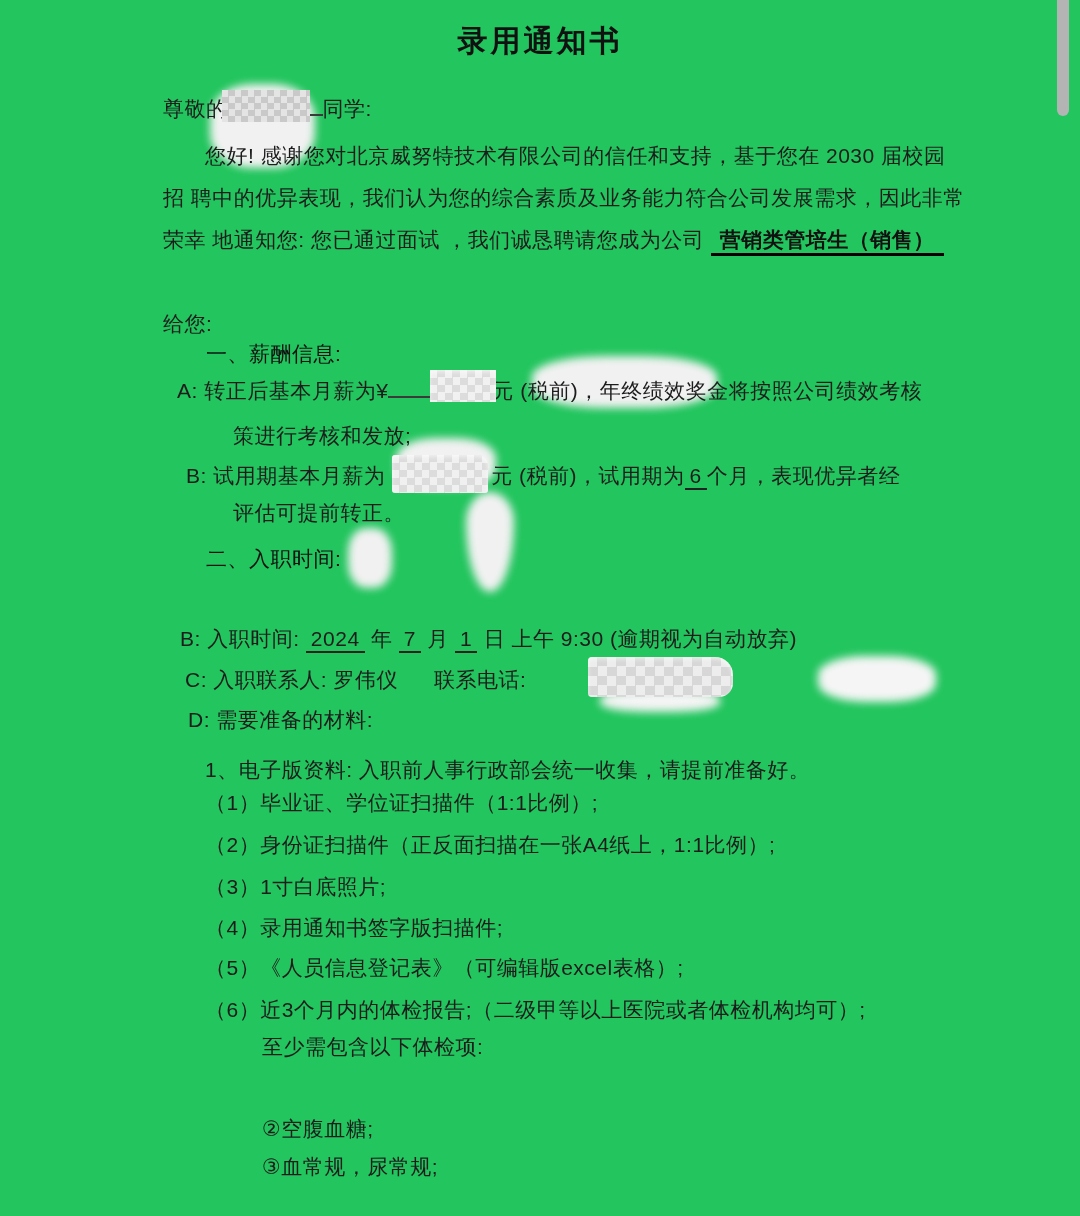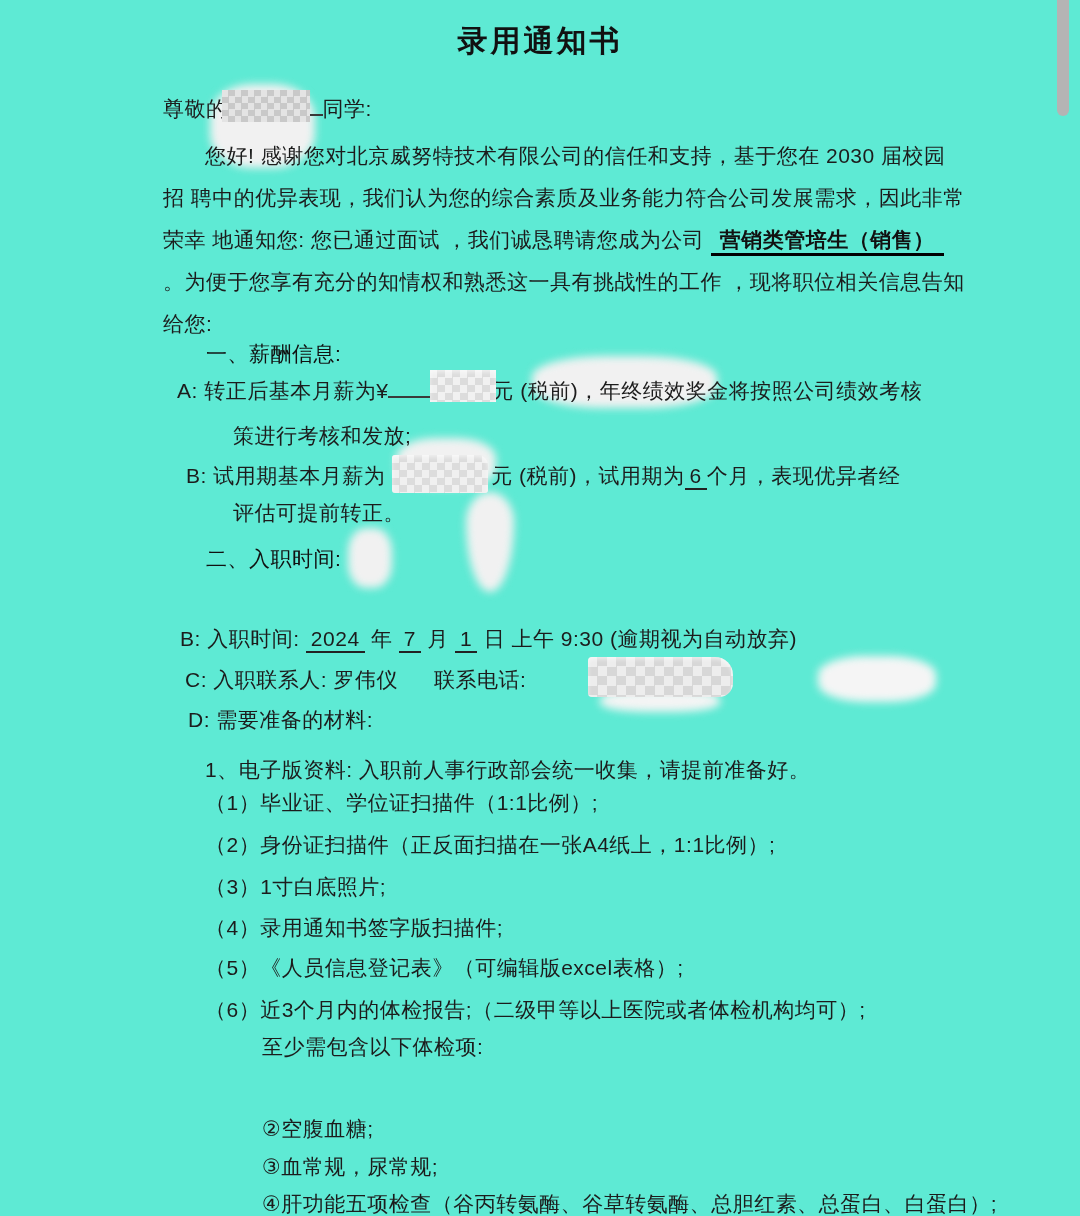--- a/index.html
+++ b/index.html
@@ -1,19 +1,19 @@
 <!DOCTYPE html>
 <html><head>
 <meta charset="utf-8">
 <style>
   html,body{margin:0;padding:0;background:#ffffff;}
   .page{
     position:relative;
     width:1080px;height:1216px;
-    background:#5eead4;
+    background:#22c55e;
     overflow:hidden;
     font-family:"Liberation Sans","DejaVu Sans",sans-serif;
     color:#1c1c1c;
   }
   .ln{
     position:absolute;
     font-size:21px;
     line-height:26px;
     white-space:nowrap;
     letter-spacing:0.5px;
@@ -86,21 +86,20 @@
   <div class="ln" style="left:163px;top:96px;">
     <span>尊敬的</span><span class="blank" style="width:95px;"></span><span>同学:</span>
   </div>
 
   <div class="ln" style="left:205px;top:143px;">您好! 感谢您对北京威努特技术有限公司的信任和支持，基于您在 2030 届校园</div>
   <div class="ln" style="left:163px;top:185px;">招 聘中的优异表现，我们认为您的综合素质及业务能力符合公司发展需求，因此非常</div>
   <div class="ln" style="left:163px;top:227px;">
     <span>荣幸 地通知您: 您已通过面试 ，我们诚恳聘请您成为公司</span>
     <span class="pos-u">营销类管培生（销售）</span>
   </div>
-  <div class="ln" style="left:163px;top:269px;">。为便于您享有充分的知情权和熟悉这一具有挑战性的工作 ，现将职位相关信息告知</div>
   <div class="ln" style="left:163px;top:311px;">给您:</div>
 
   <div class="ln sec" style="left:206px;top:341px;">一、薪酬信息:</div>
 
   <div class="ln" style="left:177px;top:378px;">
     <span>A: 转正后基本月薪为¥</span><span class="blank" style="width:104px;"></span><span>元 (税前)，年终绩效奖金将按照公司绩效考核</span>
   </div>
   <div class="ln" style="left:233px;top:423px;">策进行考核和发放;</div>
 
   <div class="ln" style="left:178px;top:463px;margin-left:8px;">
@@ -126,17 +125,16 @@
   <div class="ln" style="left:205px;top:790px;">（1）毕业证、学位证扫描件（1:1比例）;</div>
   <div class="ln" style="left:205px;top:832px;">（2）身份证扫描件（正反面扫描在一张A4纸上，1:1比例）;</div>
   <div class="ln" style="left:205px;top:874px;">（3）1寸白底照片;</div>
   <div class="ln" style="left:205px;top:915px;">（4）录用通知书签字版扫描件;</div>
   <div class="ln" style="left:205px;top:955px;">（5）《人员信息登记表》（可编辑版excel表格）;</div>
   <div class="ln" style="left:205px;top:997px;">（6）近3个月内的体检报告;（二级甲等以上医院或者体检机构均可）;</div>
 
   <div class="ln" style="left:262px;top:1034px;">至少需包含以下体检项:</div>
   <div class="ln" style="left:262px;top:1116px;">②空腹血糖;</div>
   <div class="ln" style="left:262px;top:1154px;">③血常规，尿常规;</div>
-  <div class="ln" style="left:262px;top:1191px;">④肝功能五项检查（谷丙转氨酶、谷草转氨酶、总胆红素、总蛋白、白蛋白）;</div>
 
   <div class="scroll-thumb"></div>
 
 </div>
 
 </body></html>

